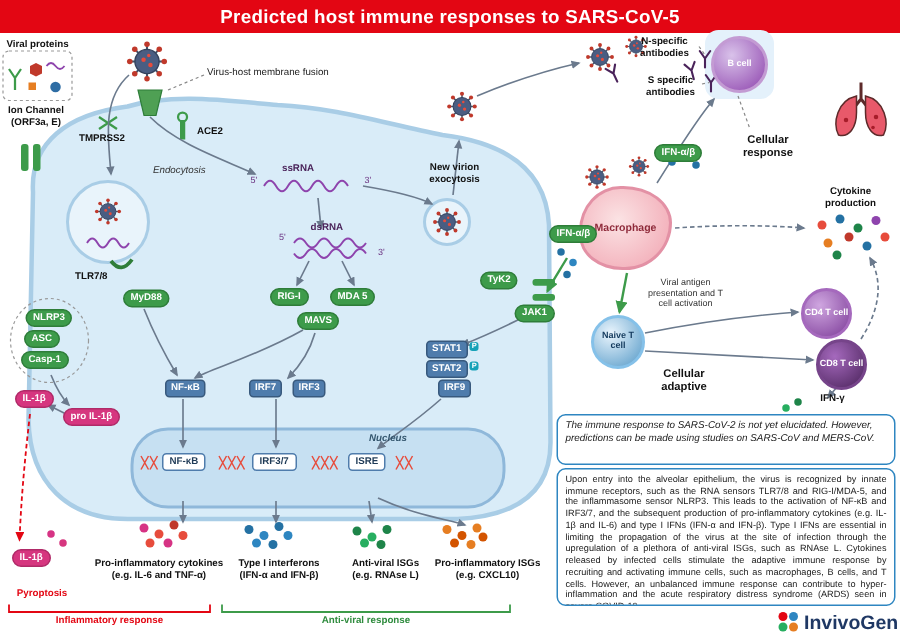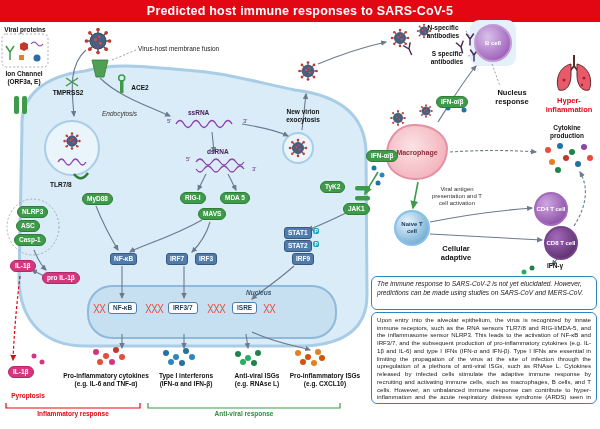--- a/index.html
+++ b/index.html
@@ -314,37 +314,45 @@
   </div>
   <div class="abs out red" style="left:12px;top:410px;width:122px">Inflammatory response</div>
   <div class="abs out green-t" style="left:178px;top:410px;width:132px">Anti-viral response</div>
 
   <div class="abs out" style="left:420px;top:24px;width:46px">N-specific antibodies</div>
   <div class="abs out" style="left:424px;top:50px;width:46px">S specific antibodies</div>
   <div class="abs cellc bcell" style="left:474px;top:24px;width:38px;height:38px">
     <span>B cell</span>
   </div>
   <div class="abs pill green" style="left:436px;top:96px">IFN-α/β</div>
-  <div class="abs out" style="left:486px;top:88px;width:52px;font-size:7.5px">Nucleus response</div>
+  <div class="abs out" style="left:486px;top:88px;width:52px;font-size:7.5px">Cellular response</div>
   <div class="abs macro" style="left:386px;top:124px;width:62px;height:56px">
     <span>Macrophage</span>
   </div>
   <div class="abs pill green" style="left:366px;top:150px">IFN-α/β</div>
-  <div class="abs out red" style="left:540px;top:96px;width:58px;font-size:7.5px">Hyper-inflammation</div>
   <div class="abs out" style="left:536px;top:124px;width:62px">Cytokine production</div>
   <div class="abs out" style="left:428px;top:186px;width:58px;font-weight:normal;font-size:6px;color:#333">Viral antigen presentation and T cell activation</div>
   <div class="abs cellc naivet" style="left:394px;top:210px;width:36px;height:36px">
     <span>Naive T cell</span>
   </div>
   <div class="abs cellc cd4" style="left:534px;top:192px;width:34px;height:34px">
     <span>CD4 T cell</span>
   </div>
   <div class="abs cellc cd8" style="left:544px;top:226px;width:34px;height:34px">
     <span>CD8 T cell</span>
   </div>
   <div class="abs out" style="left:428px;top:244px;width:56px;font-size:7.5px">Cellular adaptive</div>
   <div class="abs out" style="left:540px;top:262px;width:30px">IFN-γ</div>
 
   <div class="abs notebox" style="left:371px;top:276px;width:226px;height:34px;font-style:italic">The immune response to SARS-CoV-2 is not yet elucidated. However, predictions can be made using studies on SARS-CoV and MERS-CoV.</div>
   <div class="abs notebox article" style="left:371px;top:312px;width:226px;height:92px">Upon entry into the alveolar epithelium, the virus is recognized by innate immune receptors, such as the RNA sensors TLR7/8 and RIG-I/MDA-5, and the inflammasome sensor NLRP3. This leads to the activation of NF-κB and IRF3/7, and the subsequent production of pro-inflammatory cytokines (e.g. IL-1β and IL-6) and type I IFNs (IFN-α and IFN-β). Type I IFNs are essential in limiting the propagation of the virus at the site of infection through the upregulation of a plethora of anti-viral ISGs, such as RNAse L. Cytokines released by infected cells stimulate the adaptive immune response by recruiting and activating immune cells, such as macrophages, B cells, and T cells. However, an unbalanced immune response can contribute to hyper-inflammation and the acute respiratory distress syndrome (ARDS) seen in severe COVID-19.</div>
 
+  <div class="abs logo" style="left:518px;top:407px">
+    <svg width="15" height="15" viewBox="0 0 15 15">
+      <circle cx="4" cy="4" r="3" fill="#e30613"></circle>
+        <circle cx="11" cy="4" r="3" fill="#2e86c1"></circle>
+      <circle cx="4" cy="11" r="3" fill="#27ae60"></circle>
+        <circle cx="11" cy="11" r="3" fill="#e67e22"></circle>
+    </svg>
+    <span>InvivoGen</span>
+  </div>
 
 </div>
 
 </body></html>

